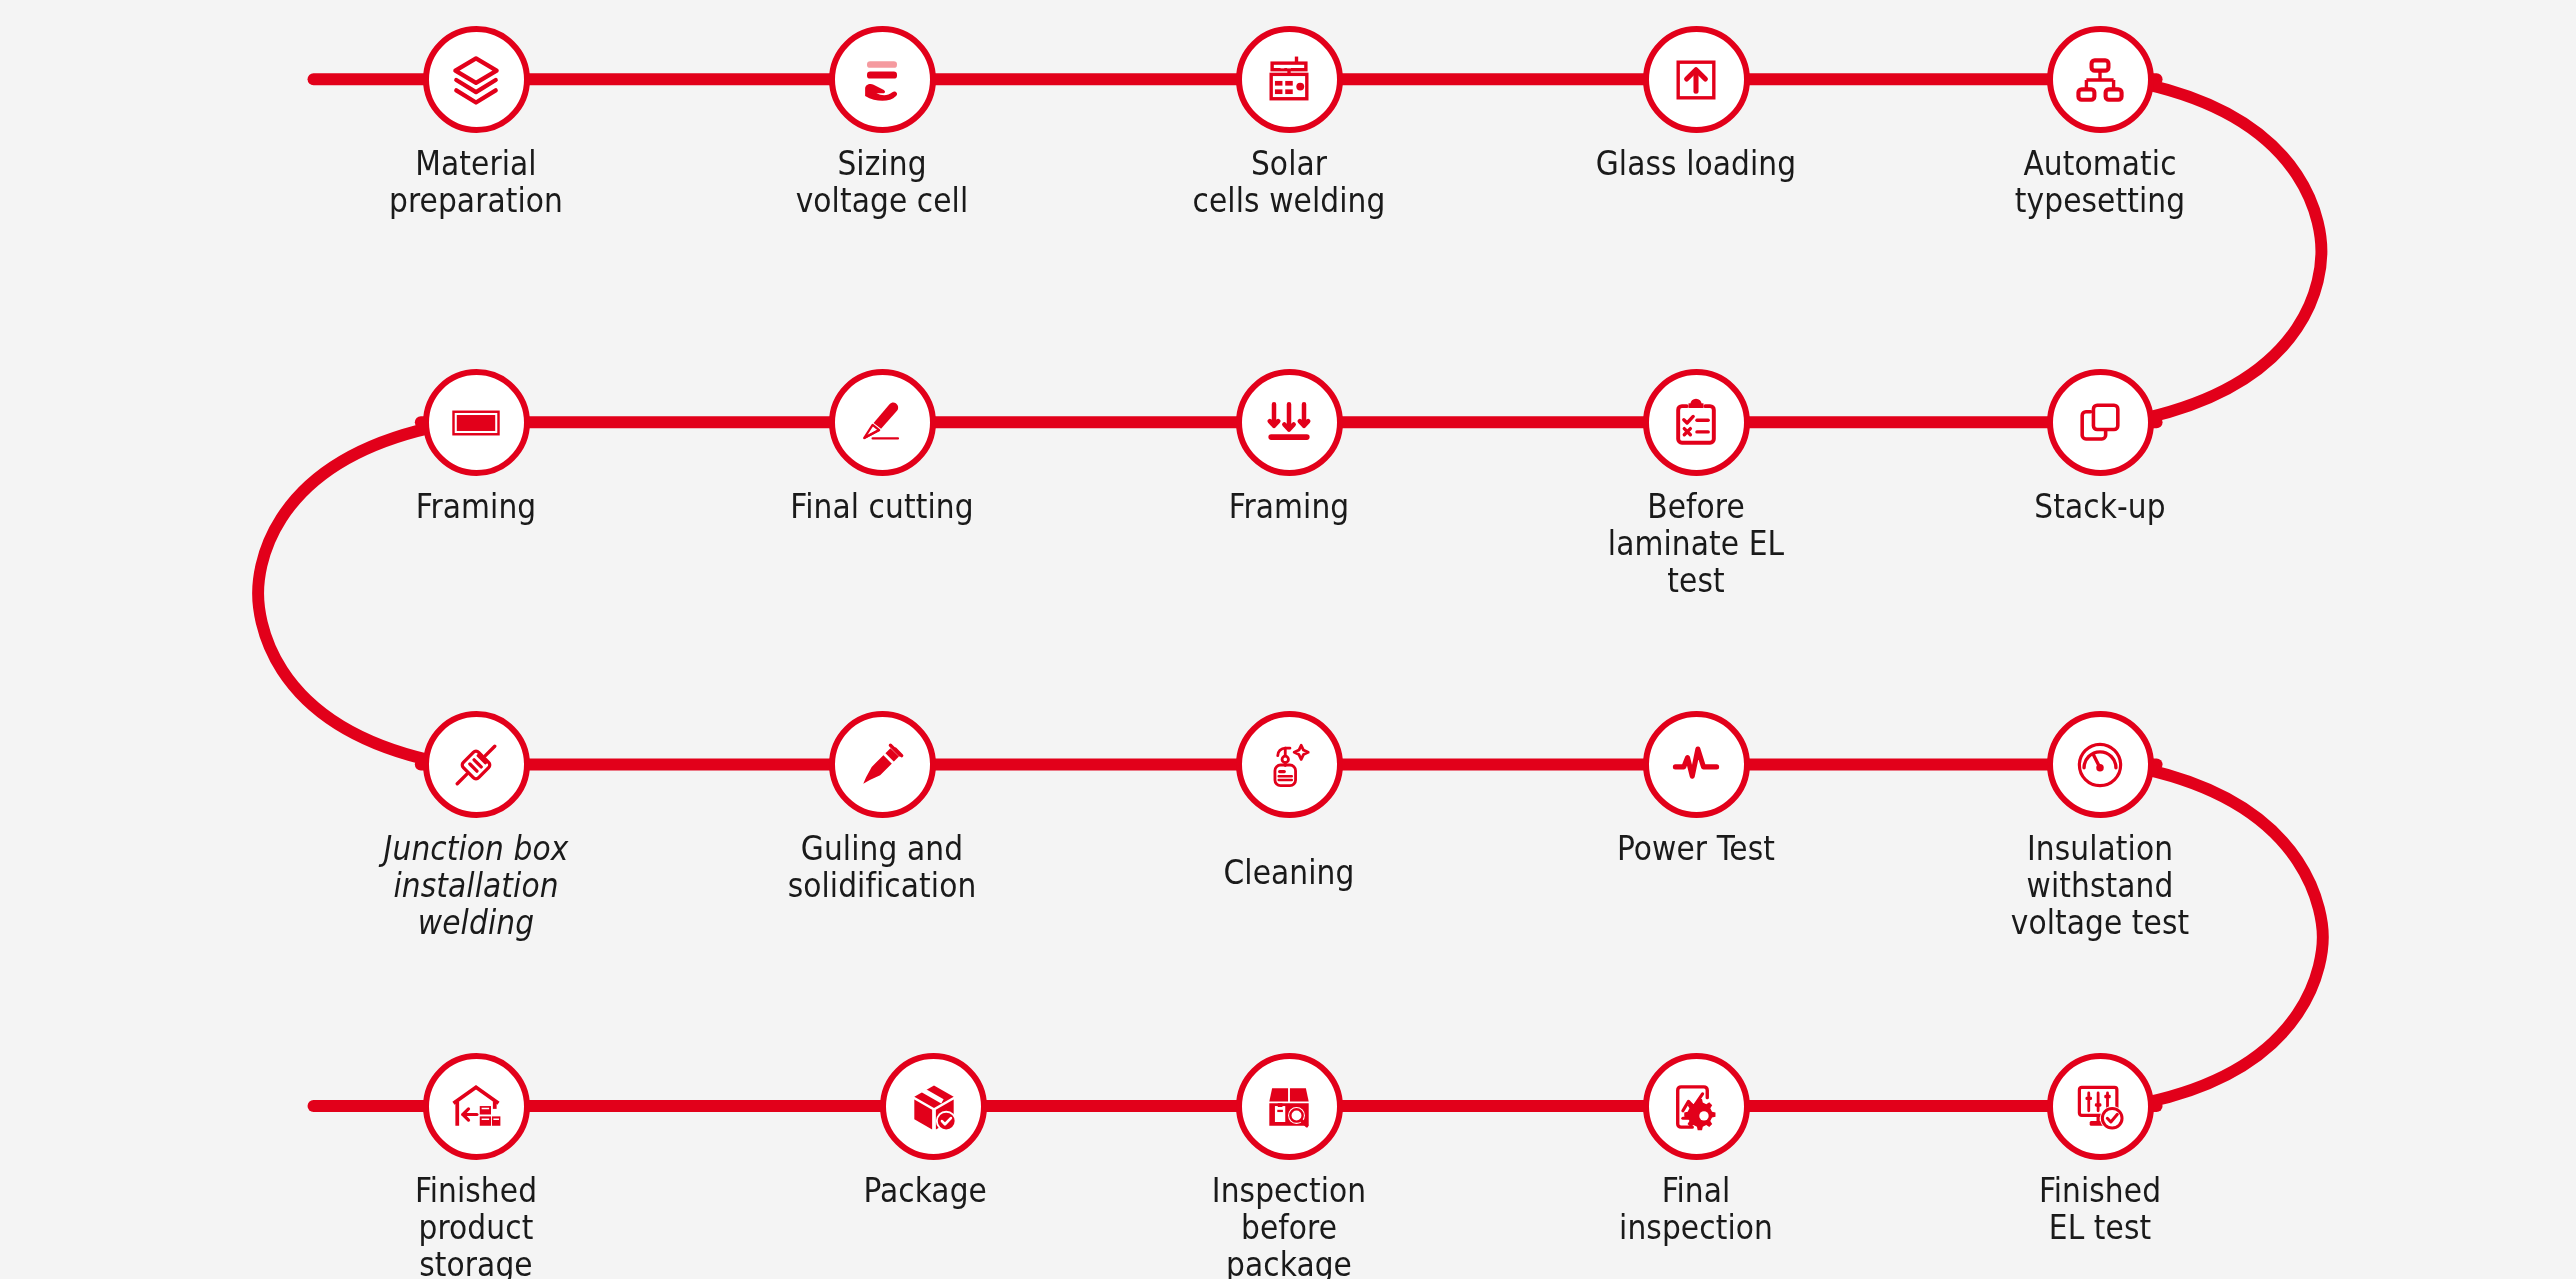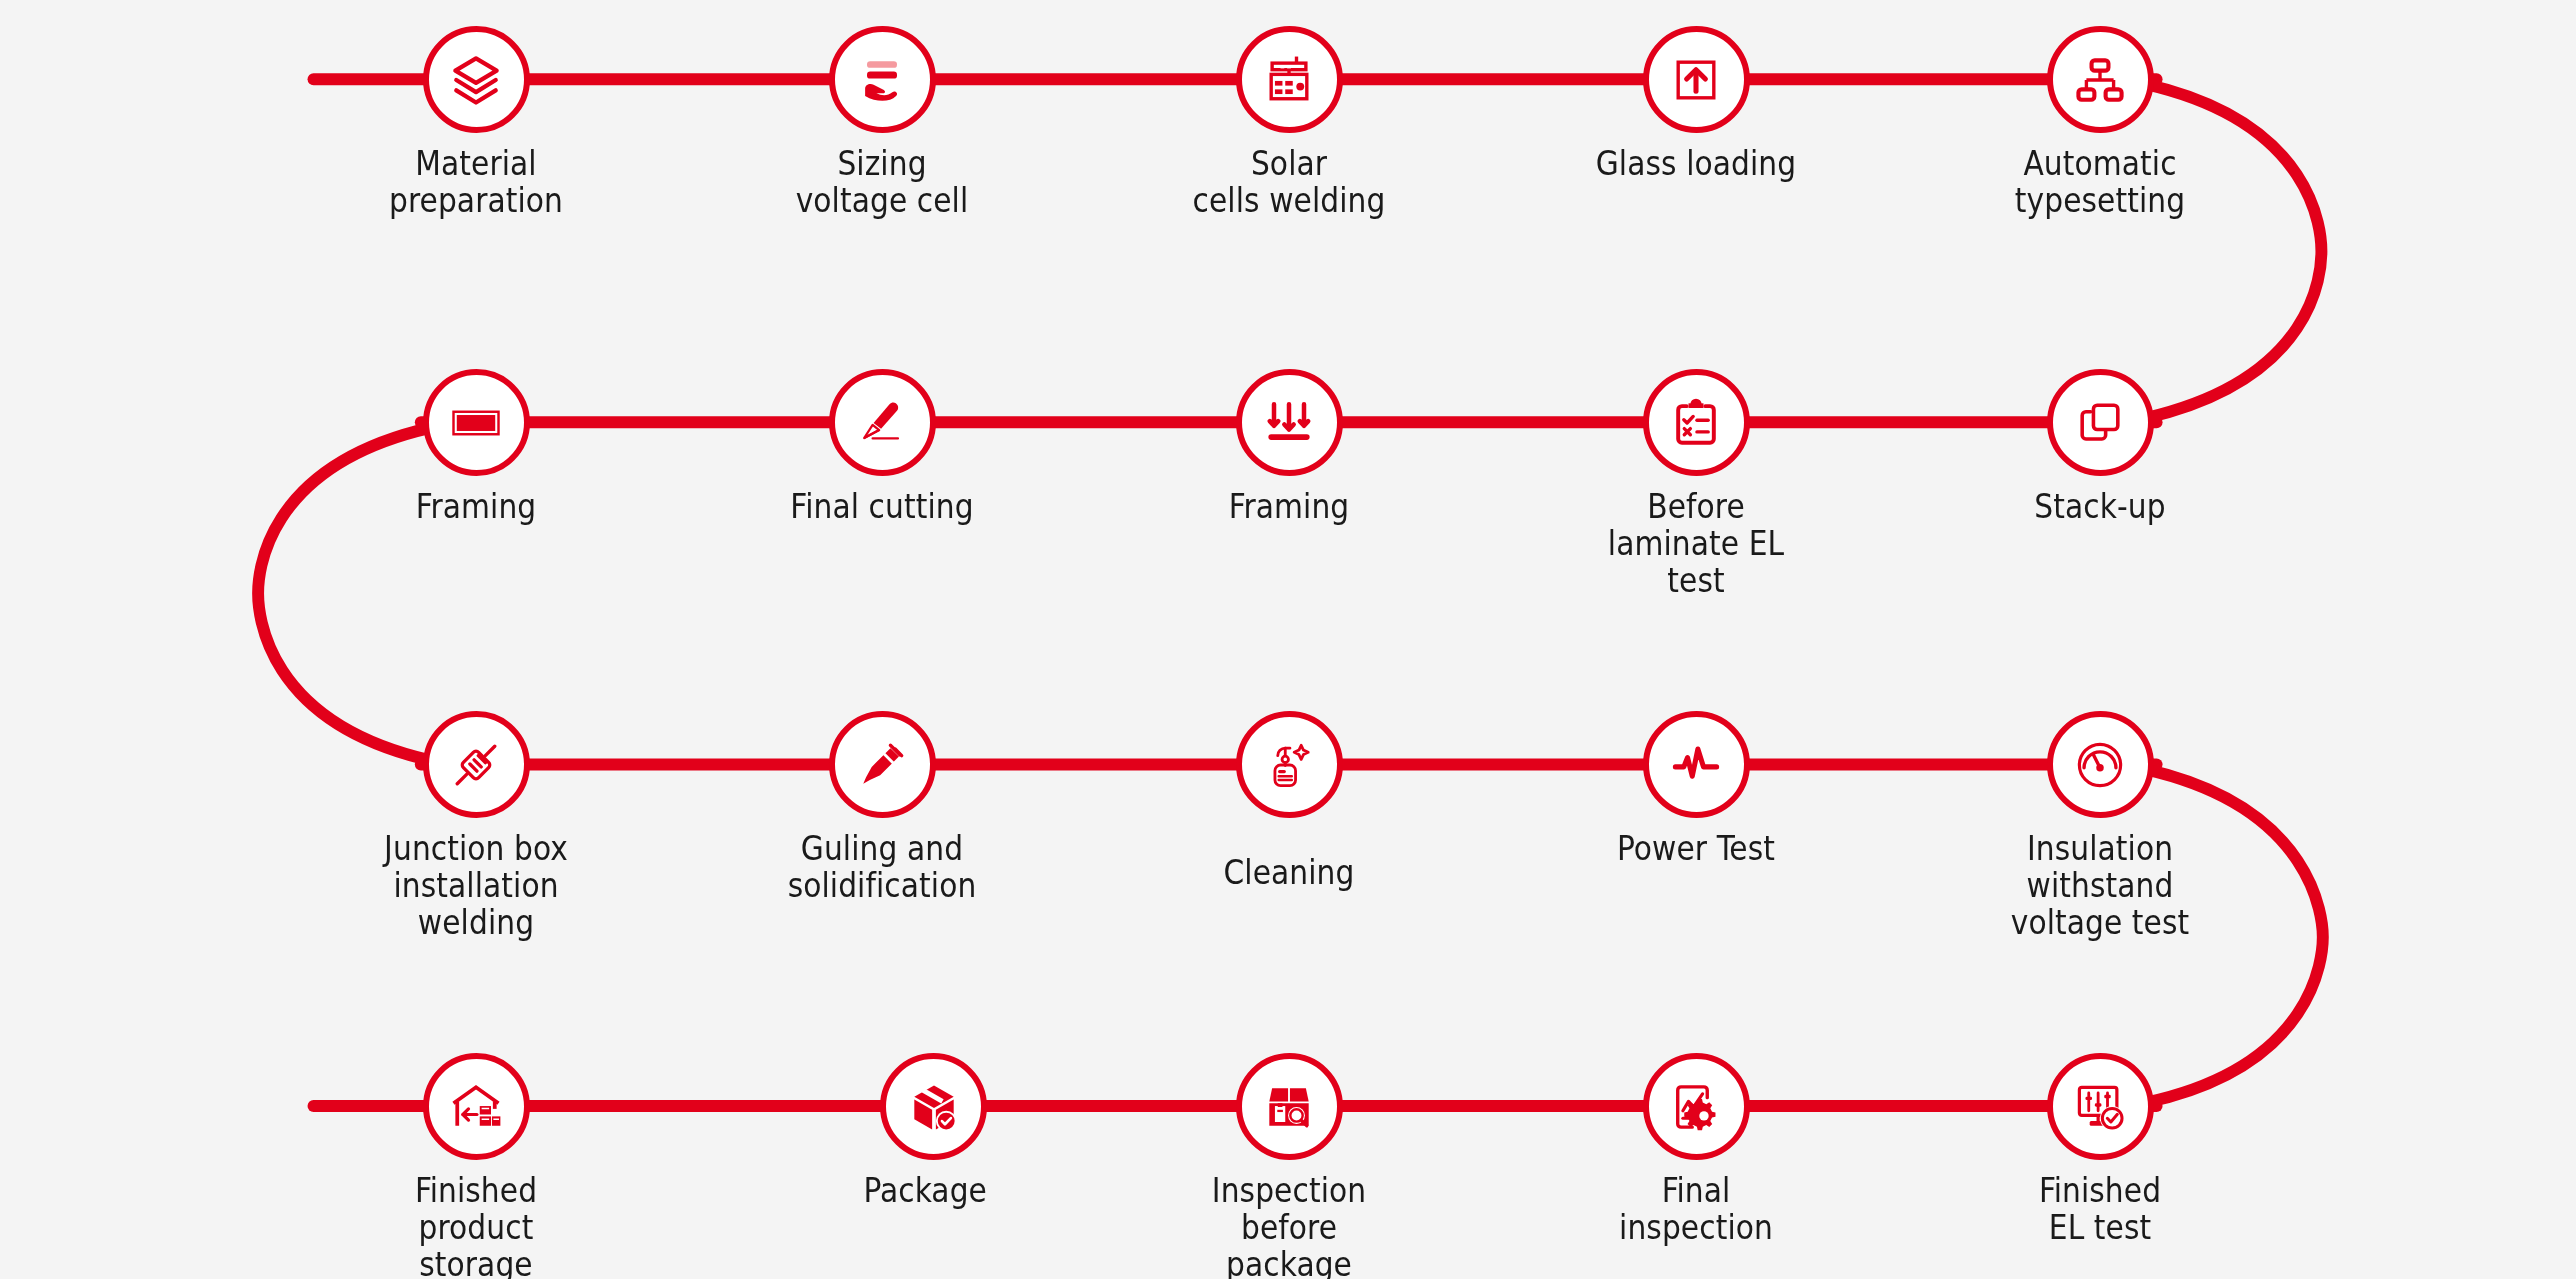--- a/index.html
+++ b/index.html
@@ -195,21 +195,21 @@
       <span>
         <svg viewBox="0 0 64 64" fill="none" stroke="#e2001a" stroke-width="3.8" stroke-linecap="round">
           <path d="M38 40 v5 a4 4 0 0 1 -4 4 H17 a4 4 0 0 1 -4 -4 V24 a4 4 0 0 1 4 -4 h5"></path>
           <rect x="25" y="13" width="26" height="26" rx="4"></rect>
         </svg>
       </span>
     </div>
     <div class="caption">Stack-up</div>
   </div>
 
-  <div class="node" style="left:476px;top:711px;">
+  <div class="node" style="left:476px;top:711px;font-style:italic;">
     <div class="bubble">
       <span>
         <svg viewBox="0 0 64 64" fill="none" stroke="#e2001a" stroke-width="3.6" stroke-linecap="round" stroke-linejoin="round">
           <path d="M12 52 L22 42 M42 22 L52 12"></path>
           <rect x="20.5" y="20.5" width="23" height="23" rx="4" transform="rotate(45 32 32)"></rect>
           <path d="M25.5 31 L33 38.5 M30 26.5 L37.5 34 M34.5 22 L42 29.5"></path>
         </svg>
       </span>
     </div>
     <div class="caption">Junction box

